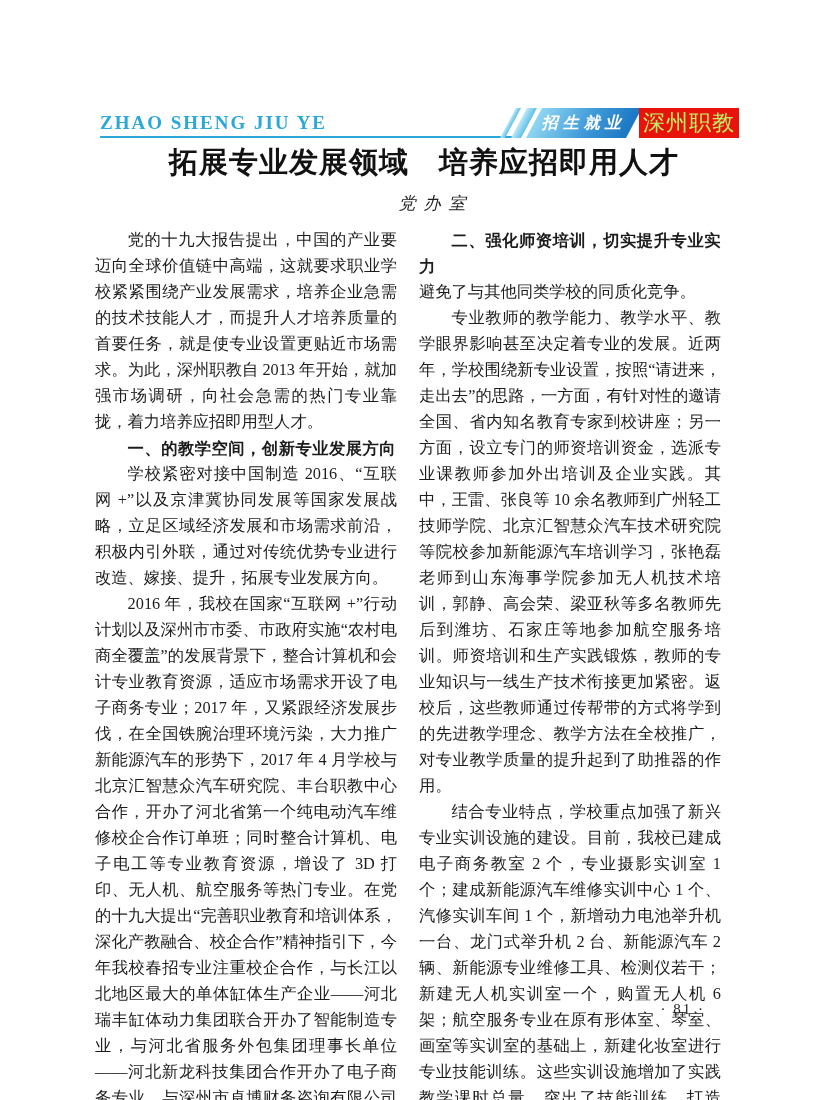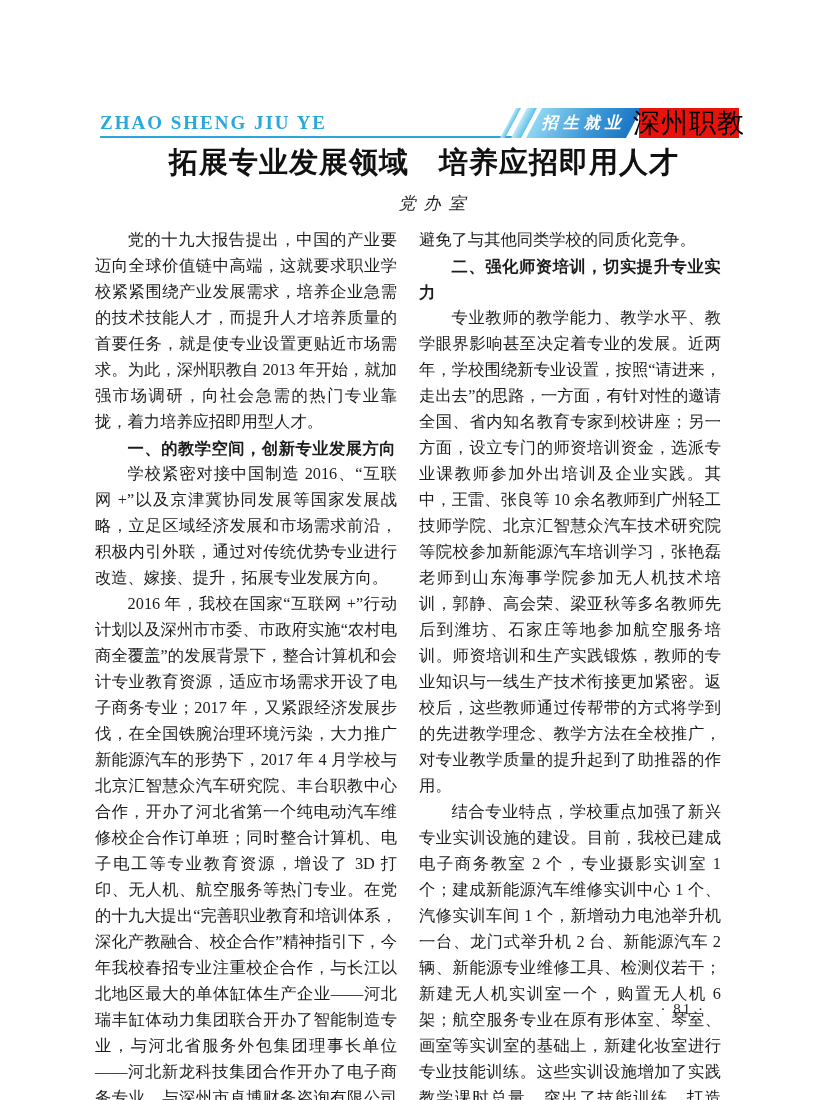--- a/index.html
+++ b/index.html
@@ -83,22 +83,22 @@
     left: 135px;
     top: 0;
     width: 100px;
     height: 30px;
     background: #e8130c;
     display: flex;
     align-items: center;
     justify-content: center;
   }
   .badge-red span {
-    color: #000000;
-    font-size: 27px;
+    color: #bef264;
+    font-size: 22px;
     letter-spacing: 1px;
     font-family: "Liberation Serif", serif;
     white-space: nowrap;
   }
 
   
   .article-title {
     position: absolute;
     left: 0;
     top: 143px;
@@ -181,21 +181,21 @@
   <h1 class="article-title">拓展专业发展领域　培养应招即用人才</h1>
   <div class="article-author">党办室</div>
 
   <div class="column col-left">
       <p class="block para">党的十九大报告提出，中国的产业要迈向全球价值链中高端，这就要求职业学校紧紧围绕产业发展需求，培养企业急需的技术技能人才，而提升人才培养质量的首要任务，就是使专业设置更贴近市场需求。为此，深州职教自 2013 年开始，就加强市场调研，向社会急需的热门专业靠拢，着力培养应招即用型人才。</p>
       <p class="block heading">一、的教学空间，创新专业发展方向</p>
       <p class="block para">学校紧密对接中国制造 2016、“互联网 +”以及京津冀协同发展等国家发展战略，立足区域经济发展和市场需求前沿，积极内引外联，通过对传统优势专业进行改造、嫁接、提升，拓展专业发展方向。</p>
       <p class="block para">2016 年，我校在国家“互联网 +”行动计划以及深州市市委、市政府实施“农村电商全覆盖”的发展背景下，整合计算机和会计专业教育资源，适应市场需求开设了电子商务专业；2017 年，又紧跟经济发展步伐，在全国铁腕治理环境污染，大力推广新能源汽车的形势下，2017 年 4 月学校与北京汇智慧众汽车研究院、丰台职教中心合作，开办了河北省第一个纯电动汽车维修校企合作订单班；同时整合计算机、电子电工等专业教育资源，增设了 3D 打印、无人机、航空服务等热门专业。在党的十九大提出“完善职业教育和培训体系，深化产教融合、校企合作”精神指引下，今年我校春招专业注重校企合作，与长江以北地区最大的单体缸体生产企业——河北瑞丰缸体动力集团联合开办了智能制造专业，与河北省服务外包集团理事长单位——河北新龙科技集团合作开办了电子商务专业，与深州市卓博财务咨询有限公司及信德代理记账公司合作开办了会计实务专业。通过这些专业动态调整，使目前学校专业布局更加科学合理，</p>
     </div>
   <div class="column col-right">
+      <p class="block heading">二、强化师资培训，切实提升专业实力</p>
       <p class="block para-cont">避免了与其他同类学校的同质化竞争。</p>
-      <p class="block heading">二、强化师资培训，切实提升专业实力</p>
       <p class="block para">专业教师的教学能力、教学水平、教学眼界影响甚至决定着专业的发展。近两年，学校围绕新专业设置，按照“请进来，走出去”的思路，一方面，有针对性的邀请全国、省内知名教育专家到校讲座；另一方面，设立专门的师资培训资金，选派专业课教师参加外出培训及企业实践。其中，王雷、张良等 10 余名教师到广州轻工技师学院、北京汇智慧众汽车技术研究院等院校参加新能源汽车培训学习，张艳磊老师到山东海事学院参加无人机技术培训，郭静、高会荣、梁亚秋等多名教师先后到潍坊、石家庄等地参加航空服务培训。师资培训和生产实践锻炼，教师的专业知识与一线生产技术衔接更加紧密。返校后，这些教师通过传帮带的方式将学到的先进教学理念、教学方法在全校推广，对专业教学质量的提升起到了助推器的作用。</p>
       <p class="block para">结合专业特点，学校重点加强了新兴专业实训设施的建设。目前，我校已建成电子商务教室 2 个，专业摄影实训室 1 个；建成新能源汽车维修实训中心 1 个、汽修实训车间 1 个，新增动力电池举升机一台、龙门式举升机 2 台、新能源汽车 2 辆、新能源专业维修工具、检测仪若干；新建无人机实训室一个，购置无人机 6 架；航空服务专业在原有形体室、琴室、画室等实训室的基础上，新建化妆室进行专业技能训练。这些实训设施增加了实践教学课时总量，突出了技能训练，打造了“理实一体化”的教学空间，使学生在做中学、学中做，不出校门就能按就业单位要求进行实习，为学生就业打好坚实基础。</p>
     </div>
 
   <div class="page-number">· 81 ·</div>
 
 </div>
 
 </body></html>

